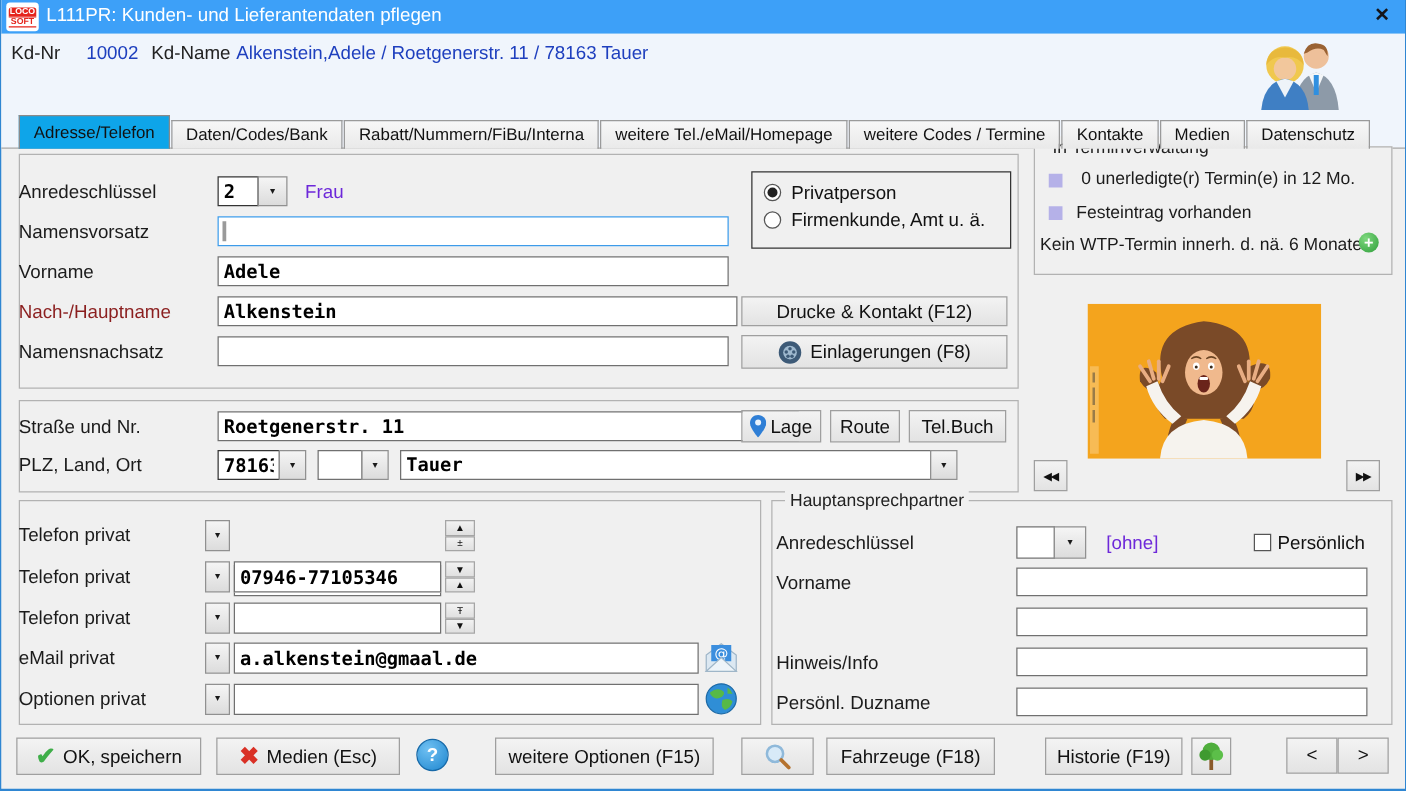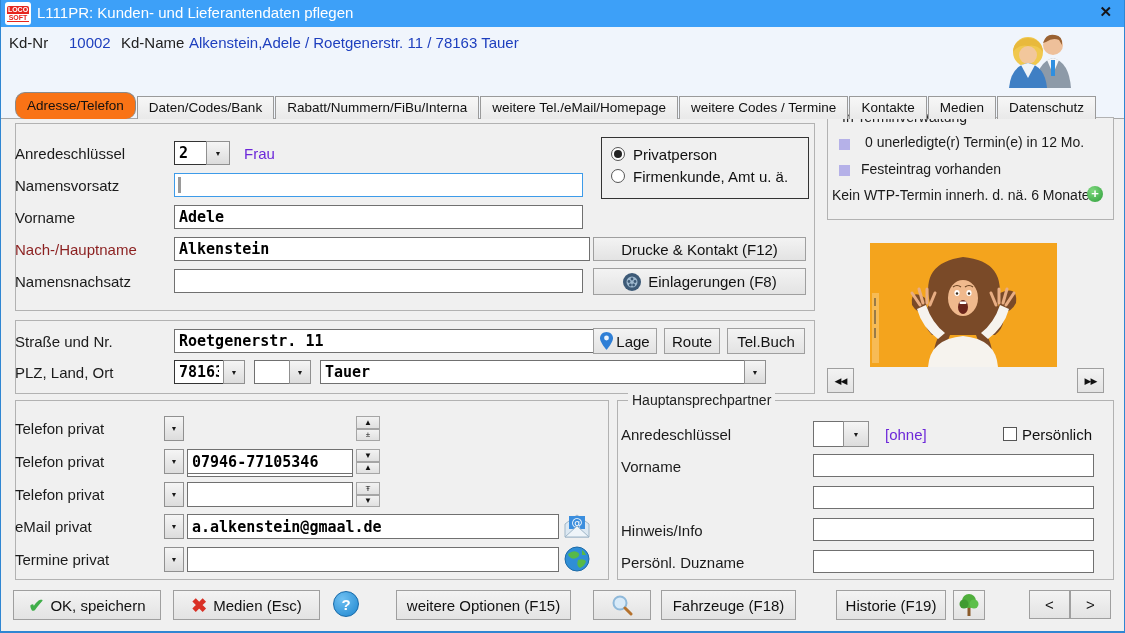--- a/index.html
+++ b/index.html
@@ -18,21 +18,21 @@
   .closebtn{position:absolute;right:12px;top:3px;color:#15151a;font-size:15px;font-weight:bold;cursor:default;}
   
   .headerband{position:absolute;left:0;top:27px;width:100%;height:91px;background:#f0f5fc;}
   .hdr{position:absolute;top:34px;font-size:15px;color:#222;}
   .hdr.blue{color:#1e3fbe;}
   
   .tabline{position:absolute;left:0;top:118px;width:100%;height:1px;background:#a8a8a8;}
   .tabs{position:absolute;left:14px;top:95px;display:flex;align-items:flex-end;height:24px;}
   .tab{height:22px;line-height:22px;padding:0 11px;font-size:13.5px;color:#111;background:linear-gradient(#f7f7f7,#e9e9e9);
     border:1px solid #9a9a9a;border-bottom:none;margin-right:1px;z-index:1;}
-  .tab.active{background:#f97316;height:26px;line-height:26px;position:relative;z-index:3;border-color:#8a8a8a;border-radius:10px;}
+  .tab.active{background:#0ea5e9;height:26px;line-height:26px;position:relative;z-index:3;border-color:#8a8a8a;}
   
   .grp{position:absolute;border:1px solid #b2b2b2;background:#f0f0f0;}
   .legend{position:absolute;top:-9px;left:10px;background:#f0f0f0;padding:0 4px;font-size:14px;color:#222;}
   
   .lbl{position:absolute;font-size:15px;color:#1b1b1b;white-space:nowrap;}
   .lbl.red{color:#8b1f1f;}
   .blue{color:#6d28d9;}
   .inp{position:absolute;background:#fff;border:1px solid #707070;box-sizing:border-box;height:24px;
     font:bold 15px "DejaVu Sans Mono",monospace;color:#000;padding:0 4px;outline:none;}
   .inp.focus{border:1px solid #3d9be9;}
@@ -235,21 +235,21 @@
   <input class="inp" style="left: 186px; top: 514px; width: 372px; height: 25px;" value="a.alkenstein@gmaal.de">
   <div style="position:absolute;left:562px;top:512px;">
     <svg width="28" height="27" viewBox="0 0 28 27">
       <path d="M2 12 L14 3 L26 12 L26 25 L2 25 Z" fill="#dce8f2" stroke="#9fb6c8" stroke-width="1"></path>
       <rect x="6" y="4" width="16" height="13" fill="#3b8ede"></rect>
       <text x="14" y="14" font-size="11" fill="#fff" text-anchor="middle" font-family="DejaVu Sans, sans-serif">@</text>
       <path d="M2 25 L14 14 L26 25 Z" fill="#eef4f9" stroke="#9fb6c8" stroke-width="1"></path>
     </svg>
   </div>
 
-  <span class="lbl" style="left:14px;top:551px;width:144px;">Termine privat</span>
+  <span class="lbl" style="left:14px;top:551px;width:144px;">Optionen privat</span>
   <div class="ddbtn" style="left:163px;top:547px;width:20px;height:25px;">
       <span>▼</span>
     </div>
   <input class="inp" style="left: 186px; top: 547px; width: 372px; height: 25px;" value="">
   <div style="position:absolute;left:563px;top:546px;">
     <svg width="26" height="26" viewBox="0 0 26 26">
       <circle cx="13" cy="13" r="12" fill="#2f8ed6" stroke="#1d6aa6" stroke-width="1"></circle>
       <path d="M4 8 Q9 4 13 6 Q17 8 14 11 Q10 14 7 12 Q4 10 4 8 Z" fill="#57b947"></path>
       <path d="M14 14 Q19 12 22 15 Q21 20 16 22 Q12 20 14 14 Z" fill="#57b947"></path>
       <path d="M18 4 Q21 6 22 9 L18 9 Z" fill="#57b947"></path>

